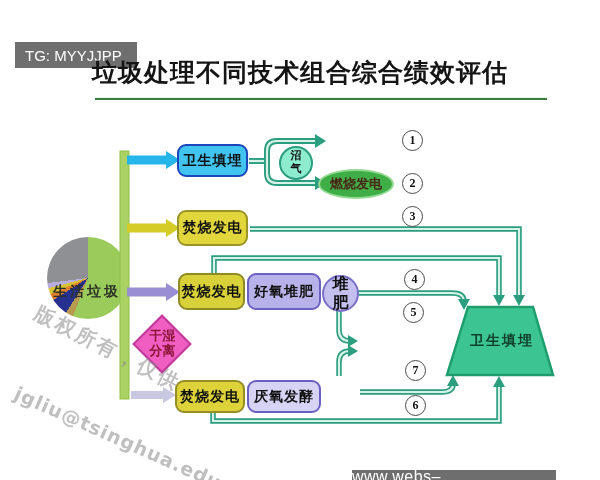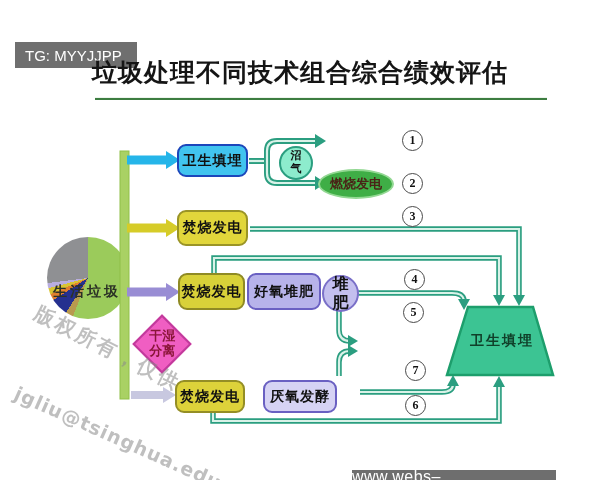--- a/index.html
+++ b/index.html
@@ -31,21 +31,21 @@
   .rbox{border-radius:9px;font-size:14px;letter-spacing:1px;}
   .circle{border-radius:50%;font-size:16px;line-height:1.15;}
   .circle .stack{width:1.1em;word-break:break-all;}
   .ellipse{border-radius:50%;font-size:13px;}
 
   #n-sanitary{left:177px;top:144px;width:71px;height:33px;background:#41c4ef;border:2.5px solid #1c46bb;}
   #n-incin1{left:177px;top:210px;width:71px;height:36px;background:#e1d63b;border:2.5px solid #9a9426;}
   #n-incin2{left:178px;top:273px;width:67px;height:37px;background:#d8d139;border:2.5px solid #8f8a24;}
   #n-aerobic{left:247px;top:273px;width:74px;height:37px;background:#b7b3ea;border:2.5px solid #6a60c2;}
   #n-incin3{left:175px;top:380px;width:70px;height:33px;background:#ddd23a;border:2.5px solid #948e25;}
-  #n-anaerobic{left:247px;top:380px;width:74px;height:33px;background:#d6d3f4;border:2.5px solid #6a60c2;margin-left:16px;}
+  #n-anaerobic{left:247px;top:380px;width:74px;height:33px;background:#d6d3f4;border:2.5px solid #6a60c2;}
 
   #n-biogas{left:279px;top:146px;width:34px;height:34px;background:#8deccd;border:2px solid #2b9e80;font-size:11px;}
   #n-compost{left:322px;top:275px;width:37px;height:37px;background:#c3bfee;border:2px solid #7a70c8;}
   #n-slurry{left:324px;top:376px;width:37px;height:37px;background:#d9d6f6;border:2px solid #7a70c8;}
 
   #n-flare{left:317px;top:127px;width:70px;height:28px;background:#def7da;
            border:2.5px solid #55bb55;box-shadow:0 0 0 2px #cdeccb;color:#111;}
   #n-biogas-power{left:318px;top:169px;width:76px;height:30px;background:#3fae46;
                   border:2.5px solid #93d893;color:#4a2317;}
   #n-landuse{left:350px;top:321px;width:80px;height:46px;background:#2fce31;

